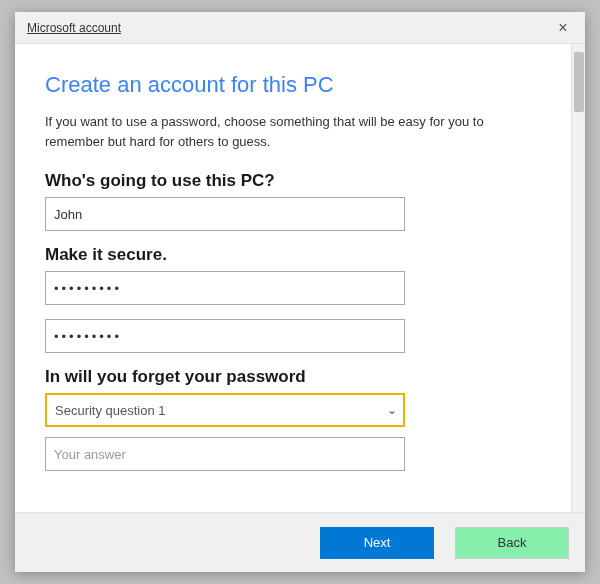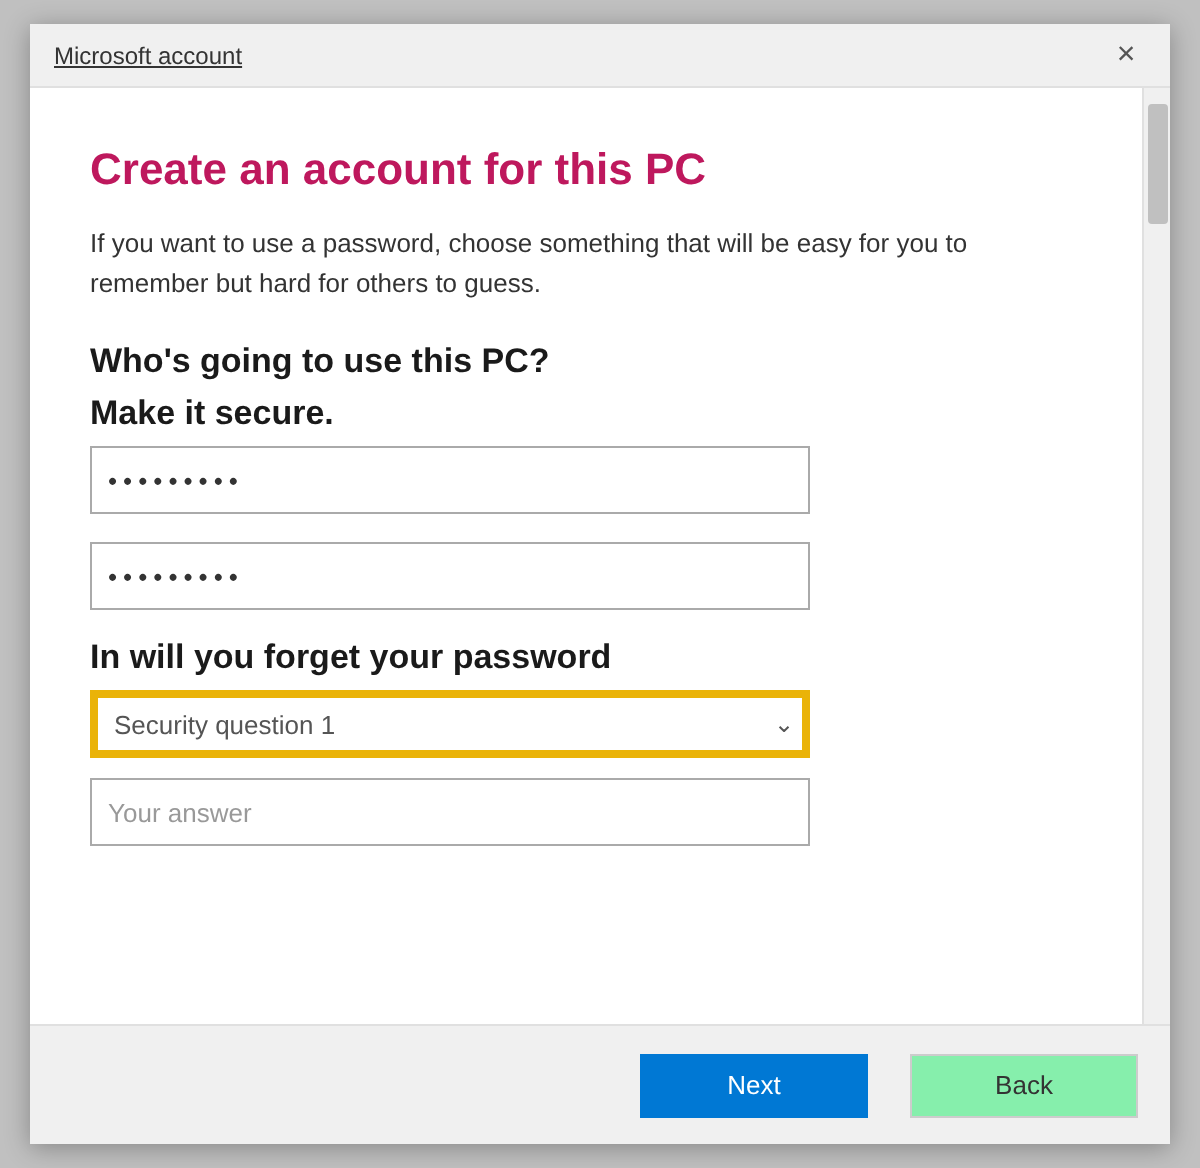--- a/index.html
+++ b/index.html
@@ -85,22 +85,22 @@
       width: 10px;
       height: 60px;
       background: #c0c0c0;
       border-radius: 2px;
       margin-top: 8px;
       position: relative;
     }
 
     .page-title {
       font-size: 22px;
-      font-weight: 700;
-      color: #be185d;
+      font-weight: 400;
+      color: #3b82f6;
       margin-bottom: 14px;
       line-height: 1.2;
     }
 
     .description {
       font-size: 13px;
       color: #333;
       margin-bottom: 20px;
       line-height: 1.5;
     }
@@ -138,21 +138,21 @@
     .select-wrapper {
       width: 100%;
       max-width: 360px;
       position: relative;
       margin-bottom: 10px;
     }
 
     .select-input {
       width: 100%;
       height: 34px;
-      border: 4px solid #eab308;
+      border: 2px solid #eab308;
       padding: 0 16px 0 8px;
       font-size: 13px;
       color: #555;
       background: #fff;
       appearance: none;
       -webkit-appearance: none;
       cursor: pointer;
       outline: none;
     }
 
@@ -218,20 +218,21 @@
     <div class="main-content">
 
       
       <h1 class="page-title">Create an account for this PC</h1>
 
       
       <p class="description">If you want to use a password, choose something that will be easy for you to remember but hard for others to guess.</p>
 
       
       <label class="field-label">Who's going to use this PC?</label>
+      <input type="text" class="text-input" value="John" style="">
 
       
       <label class="field-label section-gap">Make it secure.</label>
 
       
       <input type="password" class="text-input password-input" value="password1" style="">
 
       
       <input type="password" class="text-input password-input" value="password1" style="">
 

